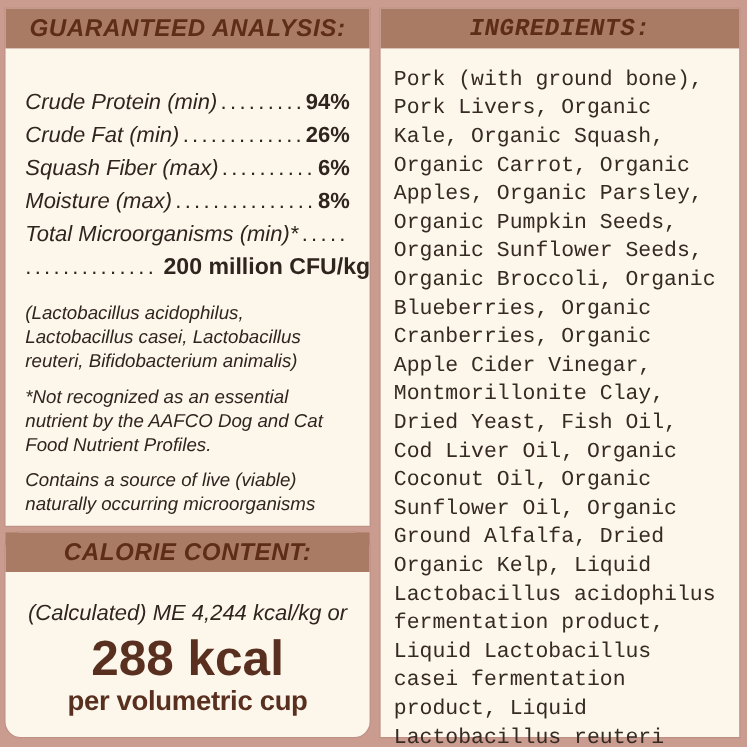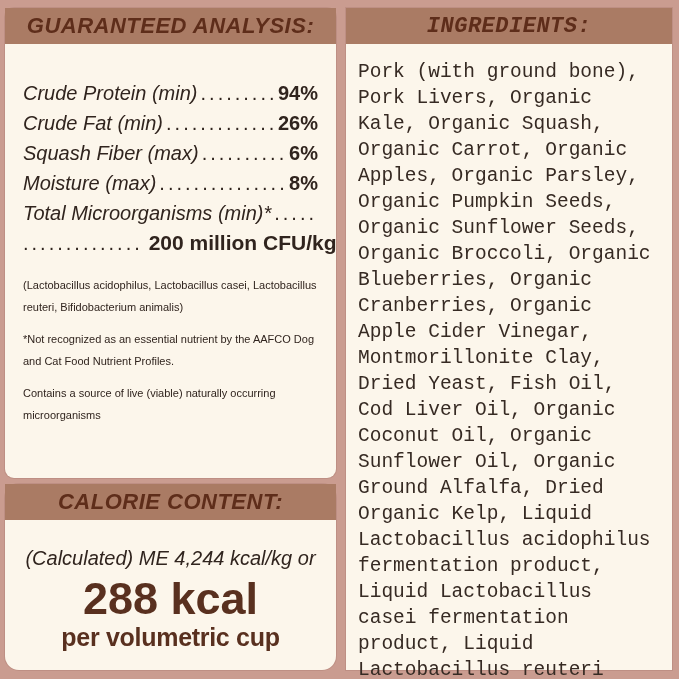--- a/index.html
+++ b/index.html
@@ -24,21 +24,21 @@
     padding:8px 7px 9px 5px;
     display:flex;gap:10px;
   }
   .col-left{width:331px;display:flex;flex-direction:column;gap:6px;}
   .col-right{flex:1;display:flex;}
   .panel{
     background:var(--panel-background);
     display:flex;flex-direction:column;
     box-shadow:0 0 0 1px rgba(140,90,75,.18);
   }
-  .panel-analysis{height:470px;border-radius:9px;}
+  .panel-analysis{height:470px;}
   .panel-calorie{flex:1;border-radius:14px;}
   .panel-ingredients{flex:1;font-family:Liberation Mono, monospace;}
   .panel-header{
     background:var(--header-bar);
     color:var(--header-text);
     height:36px;flex:0 0 36px;
     display:flex;align-items:center;justify-content:center;
     font-weight:bold;font-style:italic;
     font-size:22px;letter-spacing:.5px;
   }
@@ -56,21 +56,21 @@
   }
   .ga-value{font-style:normal;font-weight:bold;}
   .ga-cont{
     font-size:20px;line-height:30px;
     text-align:center;white-space:nowrap;
   }
   .ga-cont .lead-dots{letter-spacing:3px;}
   .ga-cont .ga-value{font-size:21px;}
   .ga-notes{padding:16px 18px 0 18px;}
   .ga-note{
-    font-size:11px;line-height:22px;
+    font-style:italic;font-size:17px;line-height:22px;
     margin-bottom:10px;
   }
   
   .cal-body{
     padding-top:26px;text-align:center;
     display:flex;flex-direction:column;align-items:center;
   }
   .cal-calc{font-style:italic;font-size:20px;line-height:24px;margin-bottom:6px;}
   .cal-big{
     color:var(--accent-brown);font-weight:bold;

